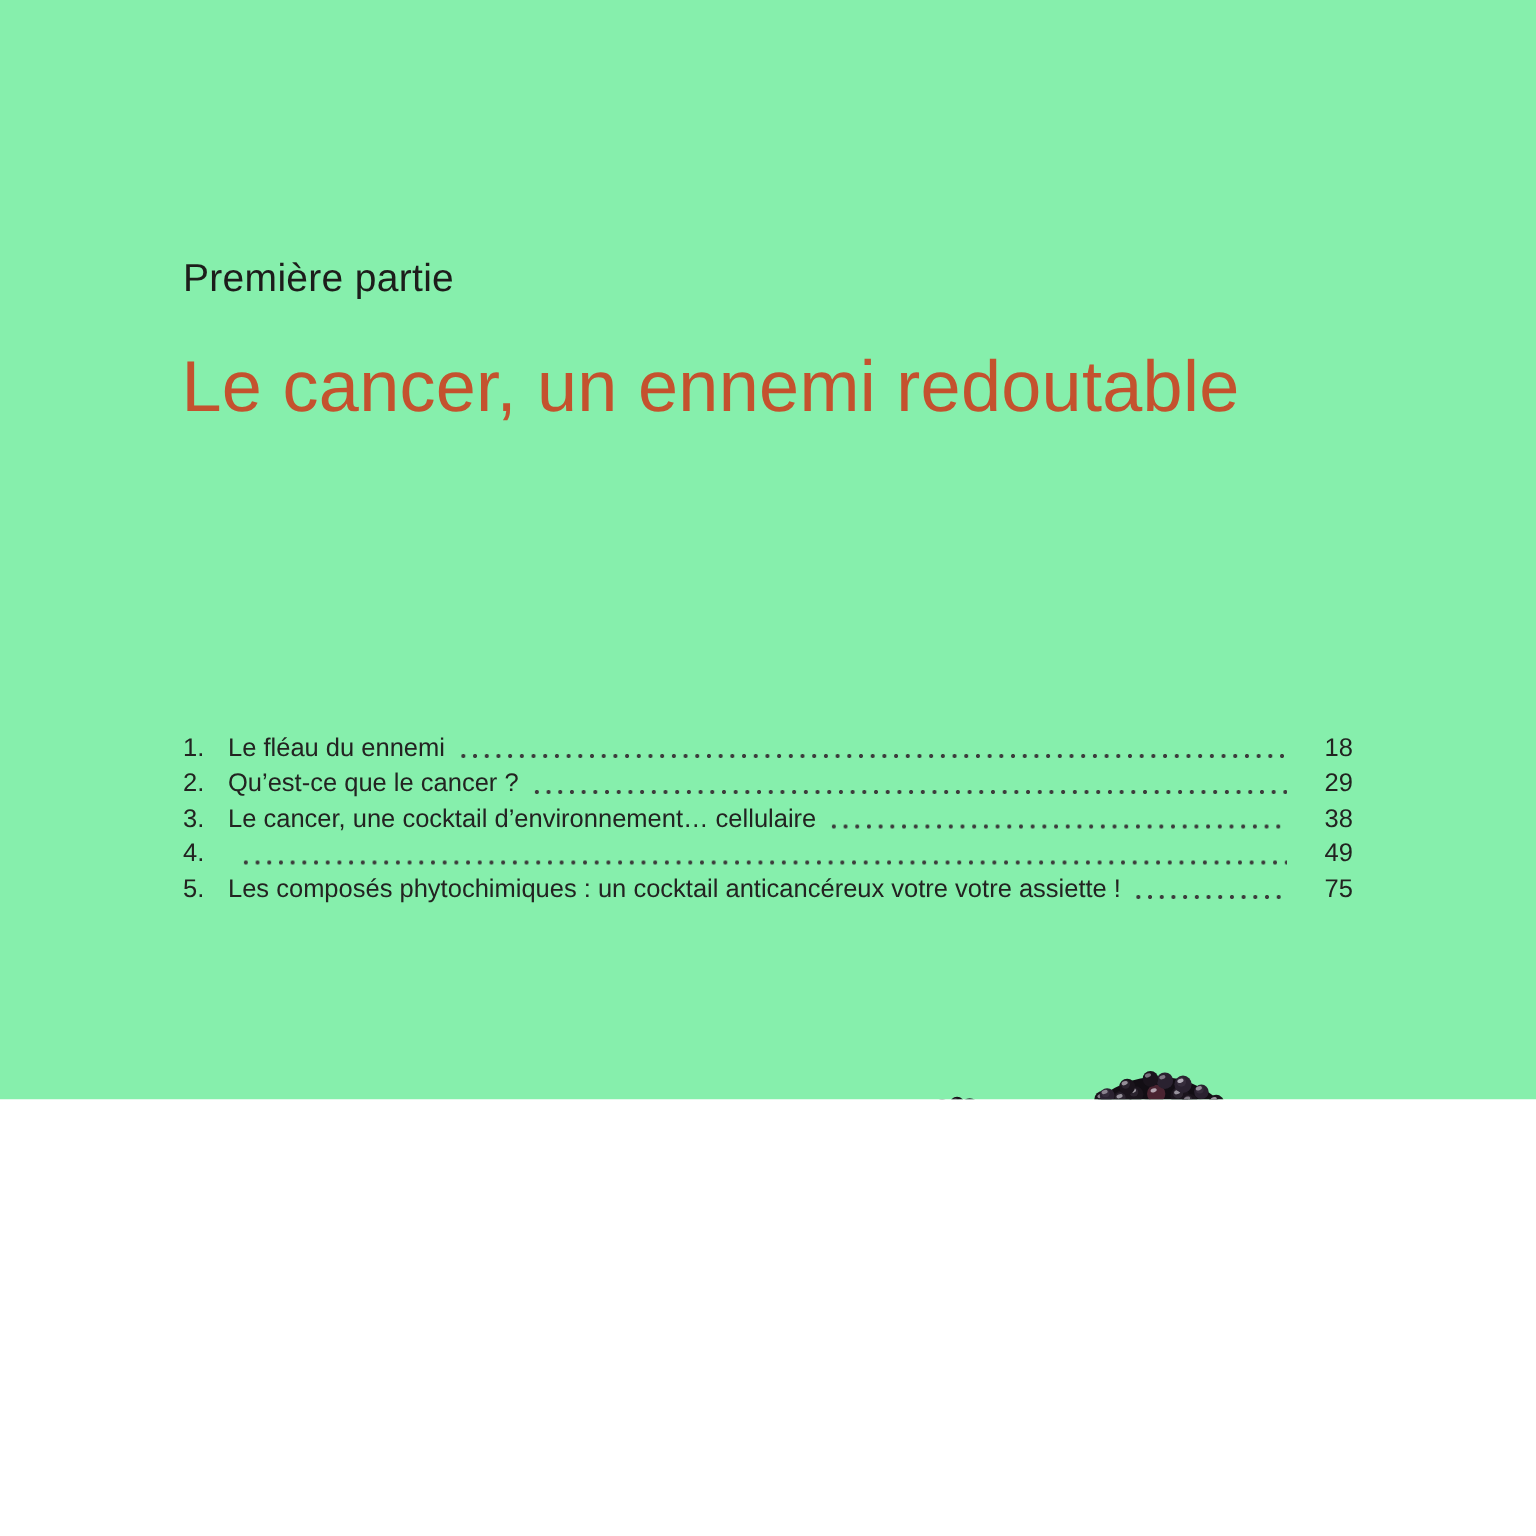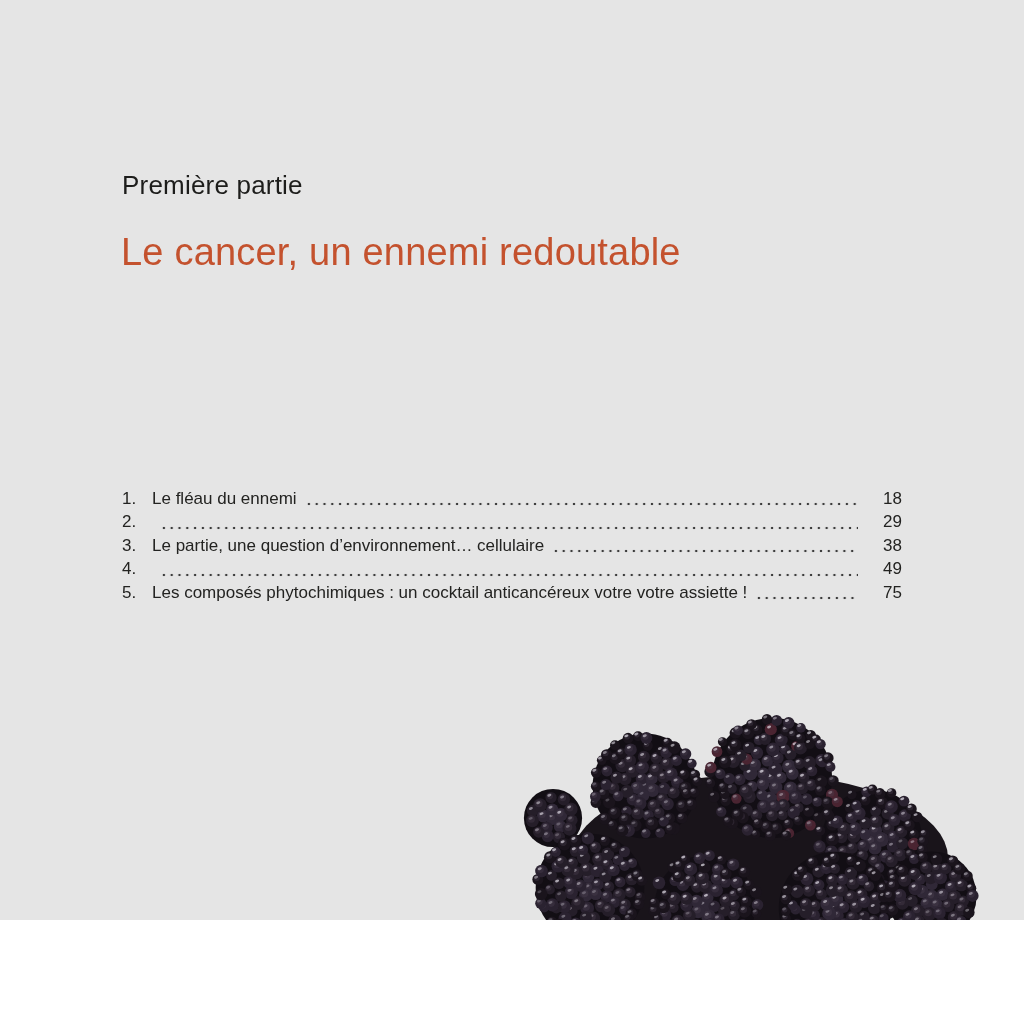--- a/index.html
+++ b/index.html
@@ -1,26 +1,26 @@
 <!DOCTYPE html>
 <html><head>
 <meta charset="utf-8">
 <style>
   html,body{margin:0;padding:0;background:#ffffff;}
   .page{
-    position:relative;width:1024px;height:920px;background:#e5e5e5;overflow:hidden;
+    position:relative;width:1024px;height:733px;background:#86efac;overflow:hidden;
     font-family:"Liberation Sans","DejaVu Sans",sans-serif;color:#1d1d1b;
   }
   .kicker{
     position:absolute;left:122px;top:170px;
     font-size:26px;line-height:1.2;letter-spacing:0.2px;color:#1d1d1b;
   }
   .title{
     position:absolute;left:121px;top:231px;
-    font-size:38px;line-height:1.15;letter-spacing:0.2px;
+    font-size:48px;line-height:1.15;letter-spacing:0.2px;
   }
   .toc{
     position:absolute;left:122px;top:487px;width:780px;
     font-size:17px;color:#232321;
   }
   .toc-row{
     display:flex;align-items:baseline;height:23.4px;line-height:23.4px;white-space:nowrap;
   }
   .toc-num{width:30px;flex:0 0 30px;}
   .toc-label{flex:0 0 auto;}
@@ -43,26 +43,27 @@
 
   <div class="toc">
     <div class="toc-row">
       <span class="toc-num">1.</span>
       <span class="toc-label">Le fléau du ennemi</span>
       <span class="toc-leader"></span>
       <span class="toc-page">18</span>
     </div>
     <div class="toc-row">
       <span class="toc-num">2.</span>
+      <span class="toc-label">Qu’est-ce que le cancer ?</span>
       <span class="toc-leader"></span>
       <span class="toc-page">29</span>
     </div>
     <div class="toc-row">
       <span class="toc-num">3.</span>
-      <span class="toc-label">Le partie, une question d’environnement… cellulaire</span>
+      <span class="toc-label">Le cancer, une cocktail d’environnement… cellulaire</span>
       <span class="toc-leader"></span>
       <span class="toc-page">38</span>
     </div>
     <div class="toc-row">
       <span class="toc-num">4.</span>
       <span class="toc-leader"></span>
       <span class="toc-page">49</span>
     </div>
     <div class="toc-row">
       <span class="toc-num">5.</span>

